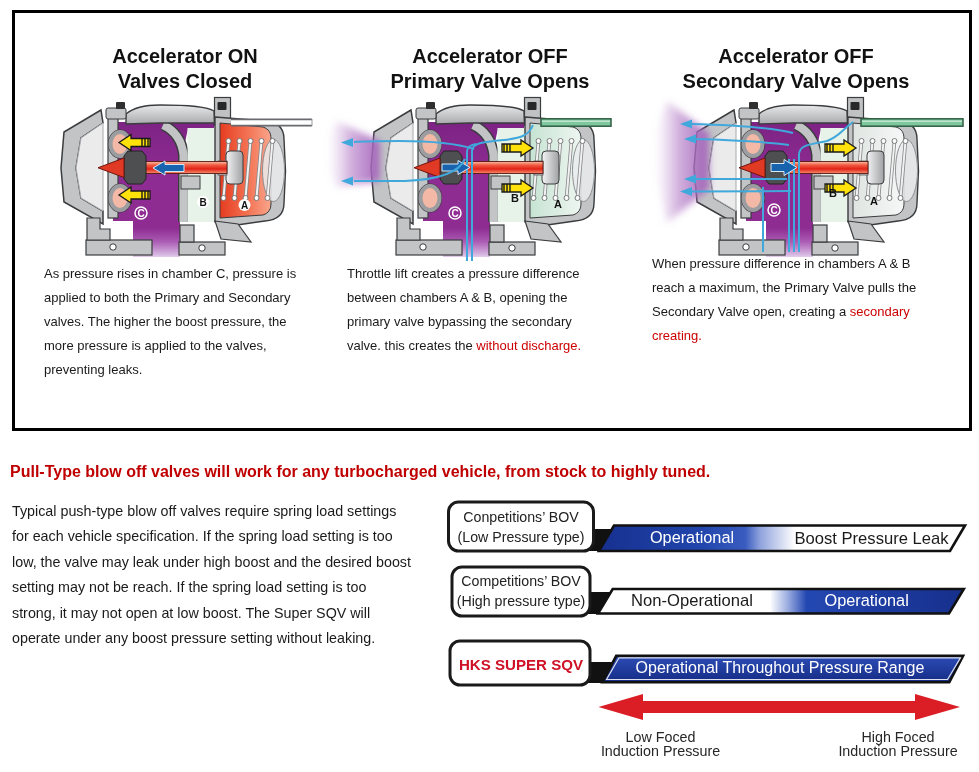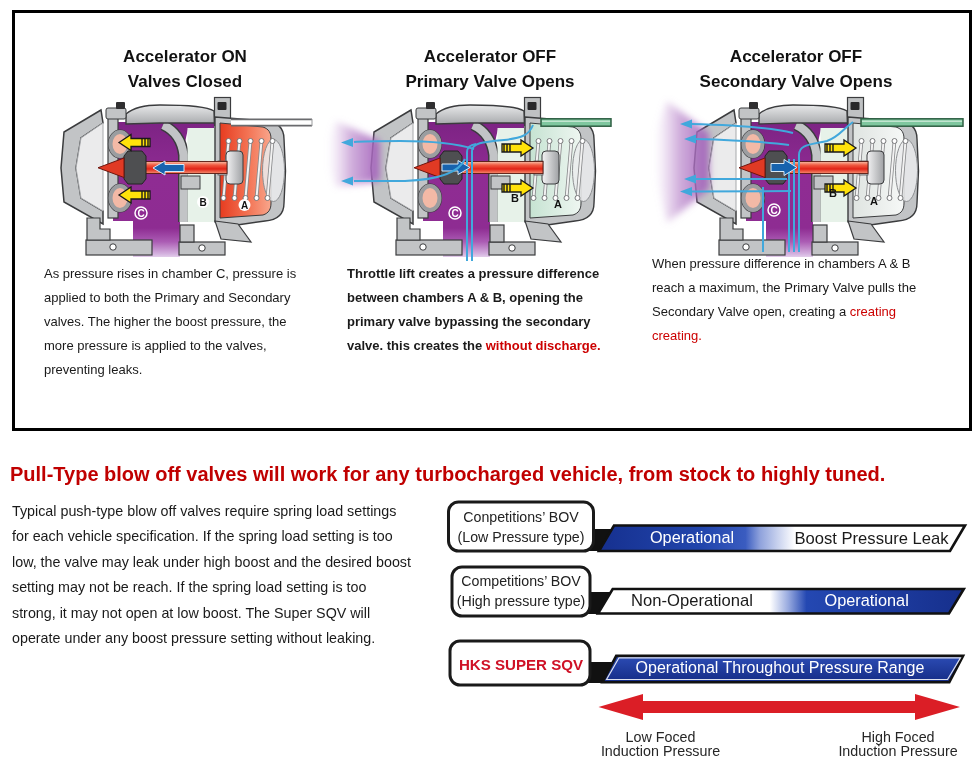--- a/index.html
+++ b/index.html
@@ -1,17 +1,17 @@
 <!DOCTYPE html>
 <html><head><meta charset="utf-8">
 <style>
 html,body{margin:0;padding:0;background:#fff;}
 body{width:979px;height:772px;position:relative;font-family:"Liberation Sans",sans-serif;overflow:hidden;}
 .abs{position:absolute;}
-.title{font-weight:bold;font-size:17px;line-height:25px;color:#111;text-align:center;width:320px;}
+.title{font-weight:bold;font-size:20px;line-height:25px;color:#111;text-align:center;width:320px;}
 .para{font-size:13px;line-height:24px;color:#1a1a1a;}
 .red{color:#cc0000;}
 </style></head><body>
 <div class="abs" style="left:12px;top:10px;width:954px;height:415px;border:3px solid #000;"></div>
 <div class="abs title" style="left:25px;top:44px;">Accelerator ON<br>Valves Closed</div>
 <div class="abs title" style="left:330px;top:44px;">Accelerator OFF<br>Primary Valve Opens</div>
 <div class="abs title" style="left:636px;top:44px;">Accelerator OFF<br>Secondary Valve Opens</div>
 <svg width="360" height="182" viewBox="-55 -3 360 182" style="position:absolute;left:5px;top:92px;overflow:visible">
 <defs>
 <linearGradient id="v1pu" x1="0" y1="27" x2="0" y2="163" gradientUnits="userSpaceOnUse">
@@ -345,23 +345,23 @@
 <path d="M94,84 C75,84 40,84 2,84" fill="none" stroke="#41a8dc" stroke-width="2"></path>
 <polygon points="-9,84 3,79.5 3,88.5" fill="#41a8dc"></polygon>
 <path d="M98,96 C80,96 40,96.5 -2,96.5" fill="none" stroke="#41a8dc" stroke-width="2"></path>
 <polygon points="-13,96.5 -1,92.0 -1,101.0" fill="#41a8dc"></polygon>
 <text x="140" y="102" font-size="11" font-family="Liberation Sans, sans-serif" font-weight="bold" text-anchor="middle" fill="#111">B</text>
 <text x="181" y="110" font-size="11" font-family="Liberation Sans, sans-serif" font-weight="bold" text-anchor="middle" fill="#111">A</text>
 <circle cx="81" cy="115" r="6" fill="none" stroke="#fff" stroke-width="1.5"></circle>
     <text x="81" y="119" font-size="10" font-family="Liberation Sans, sans-serif" font-weight="bold" text-anchor="middle" fill="#fff">C</text>
 </svg>
 <div class="abs para" style="left:44px;top:262px;">As pressure rises in chamber C, pressure is<br>applied to both the Primary and Secondary<br>valves. The higher the boost pressure, the<br>more pressure is applied to the valves,<br>preventing leaks.</div>
-<div class="abs para" style="left:347px;top:262px;font-weight:bold;">Throttle lift creates a pressure difference<br>between chambers A &amp; B, opening the<br>primary valve bypassing the secondary<br>valve. this creates the <span class="red">without discharge.</span></div>
-<div class="abs para" style="left:652px;top:252px;">When pressure difference in chambers A &amp; B<br>reach a maximum, the Primary Valve pulls the<br>Secondary Valve open, creating a <span class="red">creating</span><br><span class="red">creating.</span></div>
-<div class="abs" style="left:10px;top:463px;font-weight:bold;font-size:20px;color:#c00000;">Pull-Type blow off valves will work for any turbocharged vehicle, from stock to highly tuned.</div>
+<div class="abs para" style="left:347px;top:262px;">Throttle lift creates a pressure difference<br>between chambers A &amp; B, opening the<br>primary valve bypassing the secondary<br>valve. this creates the <span class="red">without discharge.</span></div>
+<div class="abs para" style="left:652px;top:252px;">When pressure difference in chambers A &amp; B<br>reach a maximum, the Primary Valve pulls the<br>Secondary Valve open, creating a <span class="red">secondary</span><br><span class="red">creating.</span></div>
+<div class="abs" style="left:10px;top:463px;font-weight:bold;font-size:16px;color:#c00000;">Pull-Type blow off valves will work for any turbocharged vehicle, from stock to highly tuned.</div>
 <div class="abs" style="left:12px;top:499px;font-size:14.3px;line-height:25.4px;color:#1a1a1a;">Typical push-type blow off valves require spring load settings<br>for each vehicle specification. If the spring load setting is too<br>low, the valve may leak under high boost and the desired boost<br>setting may not be reach. If the spring load setting is too<br>strong, it may not open at low boost. The Super SQV will<br>operate under any boost pressure setting without leaking.</div>
 <svg class="abs" style="left:440px;top:495px;" width="539" height="277" viewBox="440 495 539 277">
 <defs>
 <linearGradient id="b1" x1="599" y1="0" x2="965" y2="0" gradientUnits="userSpaceOnUse">
  <stop offset="0" stop-color="#16308f"></stop>
         <stop offset="0.28" stop-color="#2145ac"></stop>
  <stop offset="0.40" stop-color="#3a5cc0"></stop>
         <stop offset="0.44" stop-color="#8fa2dc"></stop>
  <stop offset="0.535" stop-color="#ffffff"></stop>
         <stop offset="1" stop-color="#ffffff"></stop>

